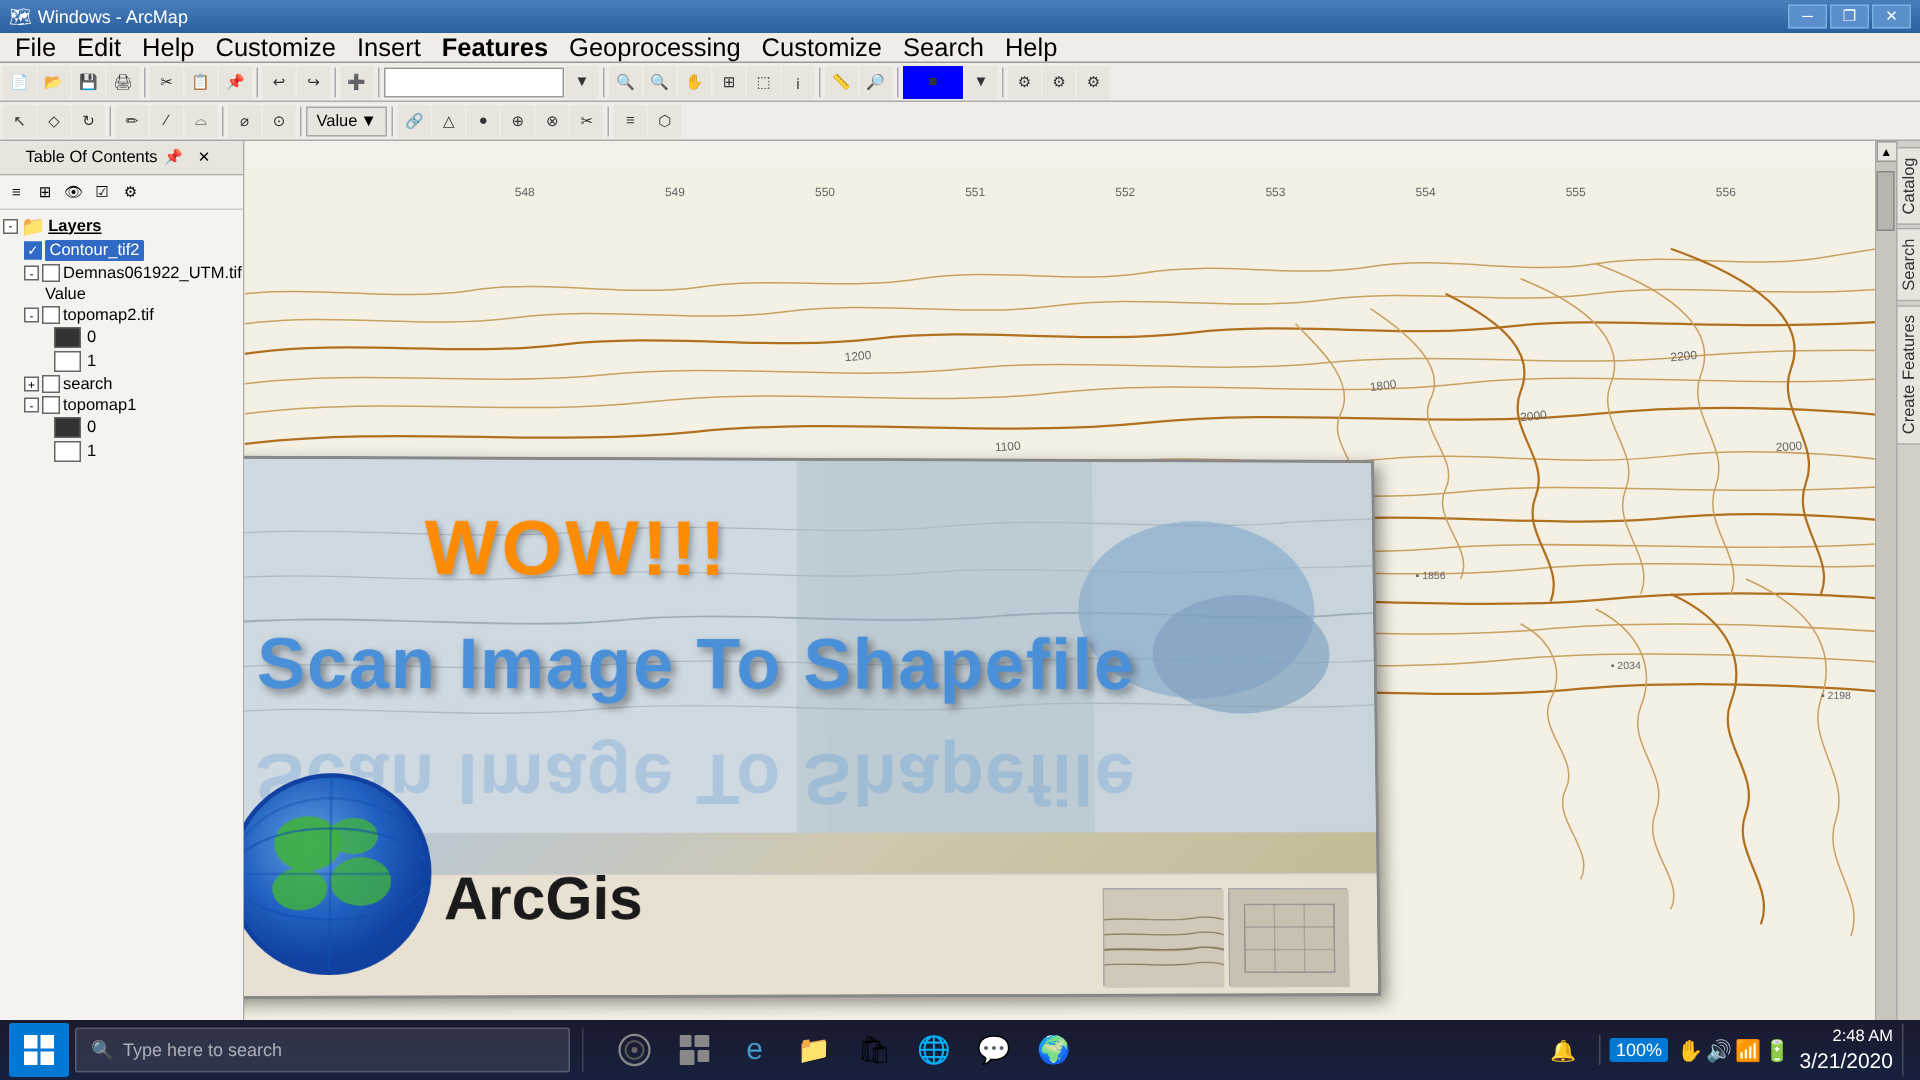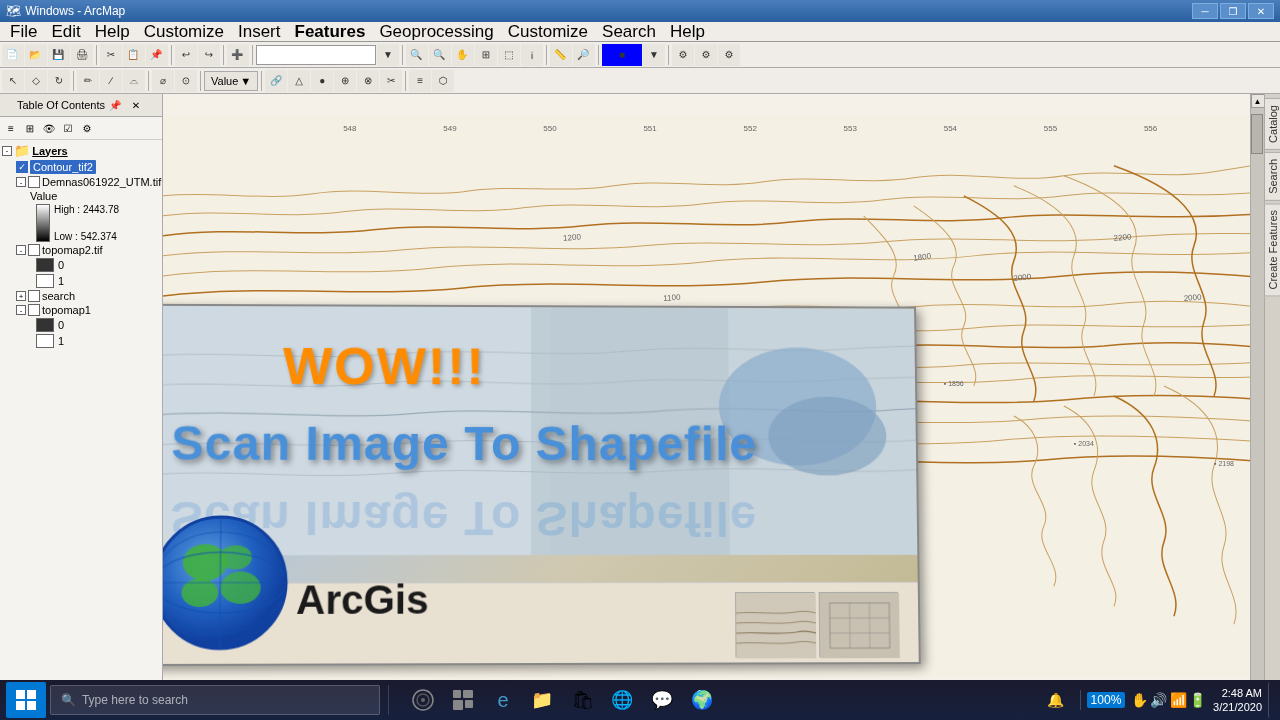--- a/index.html
+++ b/index.html
@@ -512,27 +512,20 @@
       </div>
 
       <div class="layer-row layer-indent">
         <div class="expand-btn">-</div>
         <div class="check-box"></div>
         <span>Demnas061922_UTM.tif</span>
       </div>
 
       <div class="legend-item layer-indent2">
         <span>Value</span>
-      </div>
-      <div style="display:flex;align-items:flex-start;padding:1px 4px 1px 36px;gap:4px;">
-        <div class="legend-gradient" style="background:linear-gradient(to bottom, white, black); width:14px; height:38px;"></div>
-        <div style="display:flex;flex-direction:column;justify-content:space-between;height:38px;">
-          <span style="font-size:10px;">High : 2443.78</span>
-          <span style="font-size:10px;">Low : 542.374</span>
-        </div>
       </div>
 
       <div class="layer-row layer-indent">
         <div class="expand-btn">-</div>
         <div class="check-box"></div>
         <span>topomap2.tif</span>
       </div>
       <div class="legend-item" style="padding-left:36px;">
         <div class="legend-swatch" style="background:#333;"></div>
         <span>0</span>
@@ -782,17 +775,17 @@
     <div class="taskbar-sep-v"></div>
     <span style="color:white;font-size:12px;background:#0078d4;padding:1px 4px;border-radius:2px;">100%</span>
     <span style="display:flex;gap:2px;font-size:14px;">
       <span>✋</span>
       <span>🔊</span>
       <span>📶</span>
       <span>🔋</span>
     </span>
     <div style="text-align:right;">
       <div style="font-size:11px;color:white;line-height:1.3;">2:48 AM</div>
-      <div style="font-size:11px;color:white;line-height:1.3;">3/21/2020</div>
+      <div style="font-size:14px;color:white;line-height:1.3;">3/21/2020</div>
     </div>
     <div class="taskbar-icon" style="width:6px;height:36px;border-left:1px solid rgba(255,255,255,0.2);"></div>
   </div>
 </div>
 
 </body></html>

